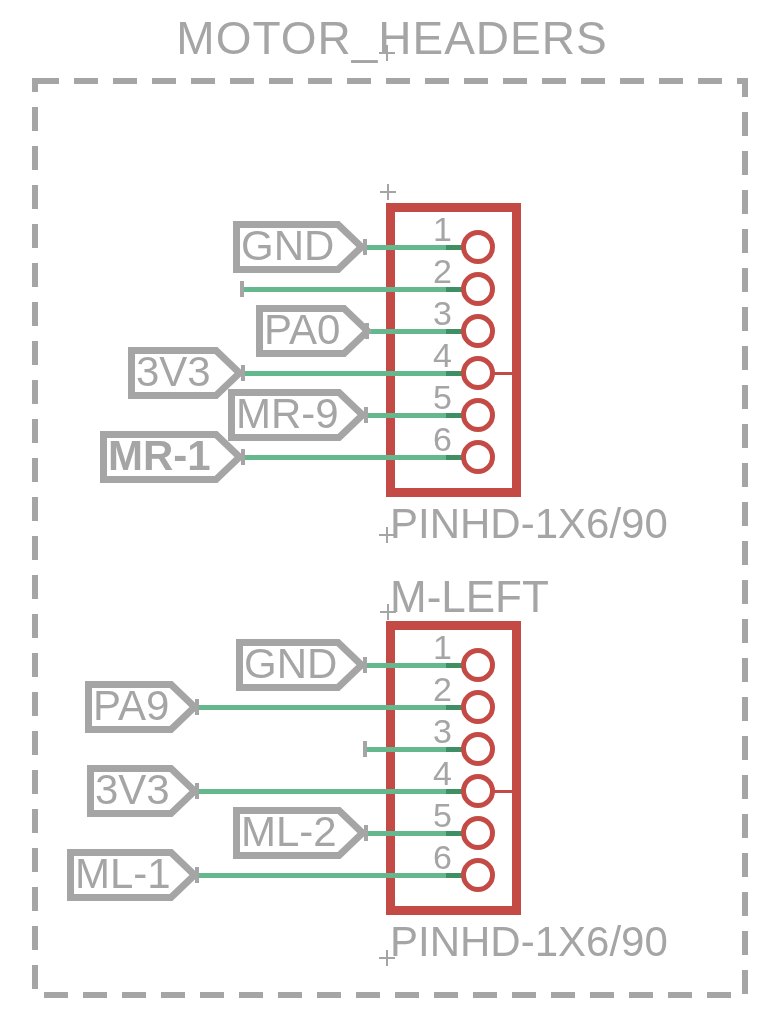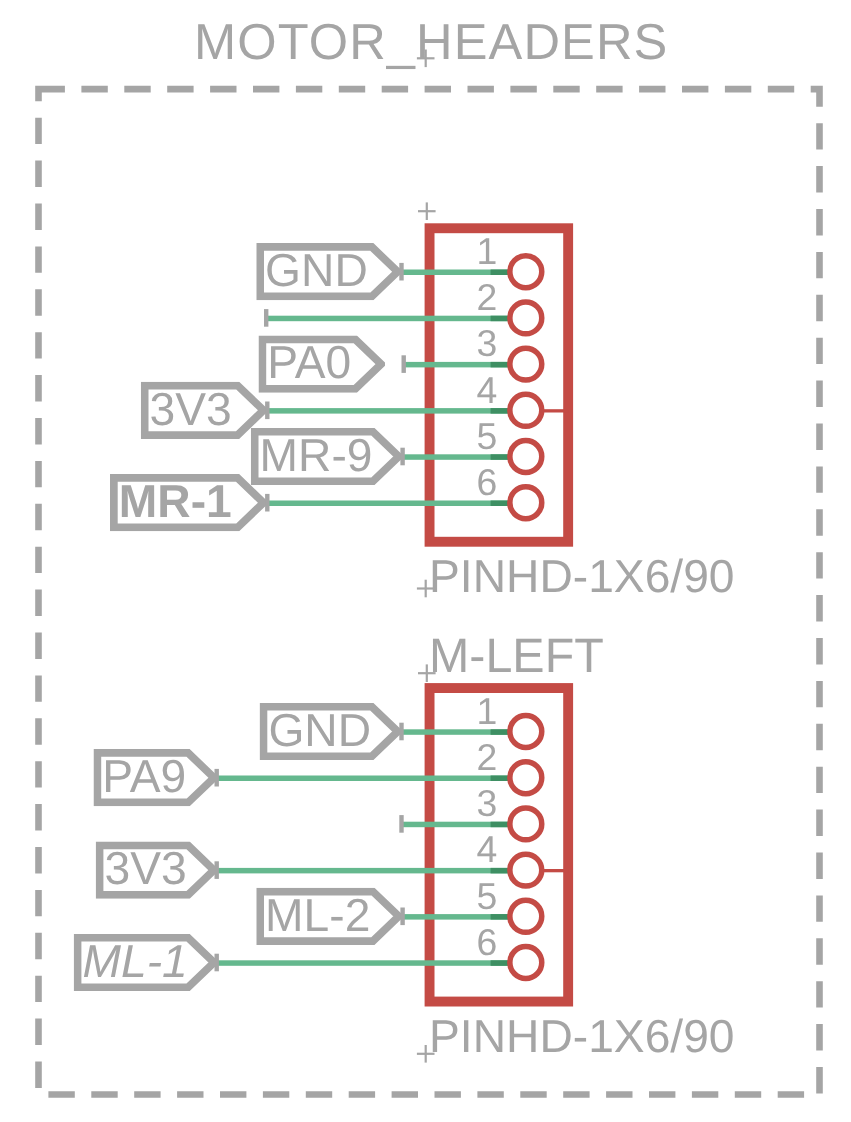--- a/index.html
+++ b/index.html
@@ -78,21 +78,21 @@
 
   <div class="partlabel" style="top:505px;">PINHD-1X6/90</div>
   <div class="cross" style="left:379px;top:527px;"></div>
 
   <div class="flag" style="left:233px;top:221px;width:132px;">
     <svg width="132" height="52" viewBox="0 0 132 52">
       <polygon points="3.5,3.5 105,3.5 128.5,26 105,48.5 3.5,48.5" fill="#ffffff" stroke="#a5a5a5" stroke-width="7"></polygon>
     </svg>
     <span class="flag-text" style="width:90px;">GND</span>
   </div>
-  <div class="flag" style="left:235px;top:305px;width:115px;padding-left:42px;">
+  <div class="flag" style="left:256px;top:305px;width:115px;padding-left:42px;">
     <svg width="115" height="52" viewBox="0 0 115 52">
       <polygon points="3.5,3.5 88,3.5 111.5,26 88,48.5 3.5,48.5" fill="#ffffff" stroke="#a5a5a5" stroke-width="7"></polygon>
     </svg>
     <span class="flag-text" style="width:73px;">PA0</span>
   </div>
   <div class="flag" style="left:128px;top:347px;width:115px;">
     <svg width="115" height="52" viewBox="0 0 115 52">
       <polygon points="3.5,3.5 88,3.5 111.5,26 88,48.5 3.5,48.5" fill="#ffffff" stroke="#a5a5a5" stroke-width="7"></polygon>
     </svg>
     <span class="flag-text" style="width:73px;">3V3</span>
@@ -175,21 +175,21 @@
   <div class="flag" style="left:233px;top:807px;width:133px;">
     <svg width="133" height="52" viewBox="0 0 133 52">
       <polygon points="3.5,3.5 106,3.5 129.5,26 106,48.5 3.5,48.5" fill="#ffffff" stroke="#a5a5a5" stroke-width="7"></polygon>
     </svg>
     <span class="flag-text" style="width:91px;">ML-2</span>
   </div>
   <div class="flag" style="left:67px;top:849px;width:131px;">
     <svg width="131" height="52" viewBox="0 0 131 52">
       <polygon points="3.5,3.5 104,3.5 127.5,26 104,48.5 3.5,48.5" fill="#ffffff" stroke="#a5a5a5" stroke-width="7"></polygon>
     </svg>
-    <span class="flag-text" style="width:89px;font-style:italic;">ML-1</span>
+    <span class="flag-text" style="width:89px;">ML-1</span>
   </div>
 
   <div class="tick" style="left:363px;top:657px;"></div>
   <div class="tick" style="left:195px;top:699px;"></div>
   <div class="tick" style="left:363px;top:741px;"></div>
   <div class="tick" style="left:195px;top:783px;"></div>
   <div class="tick" style="left:364px;top:825px;"></div>
   <div class="tick" style="left:195px;top:867px;"></div>
 
 </div>

